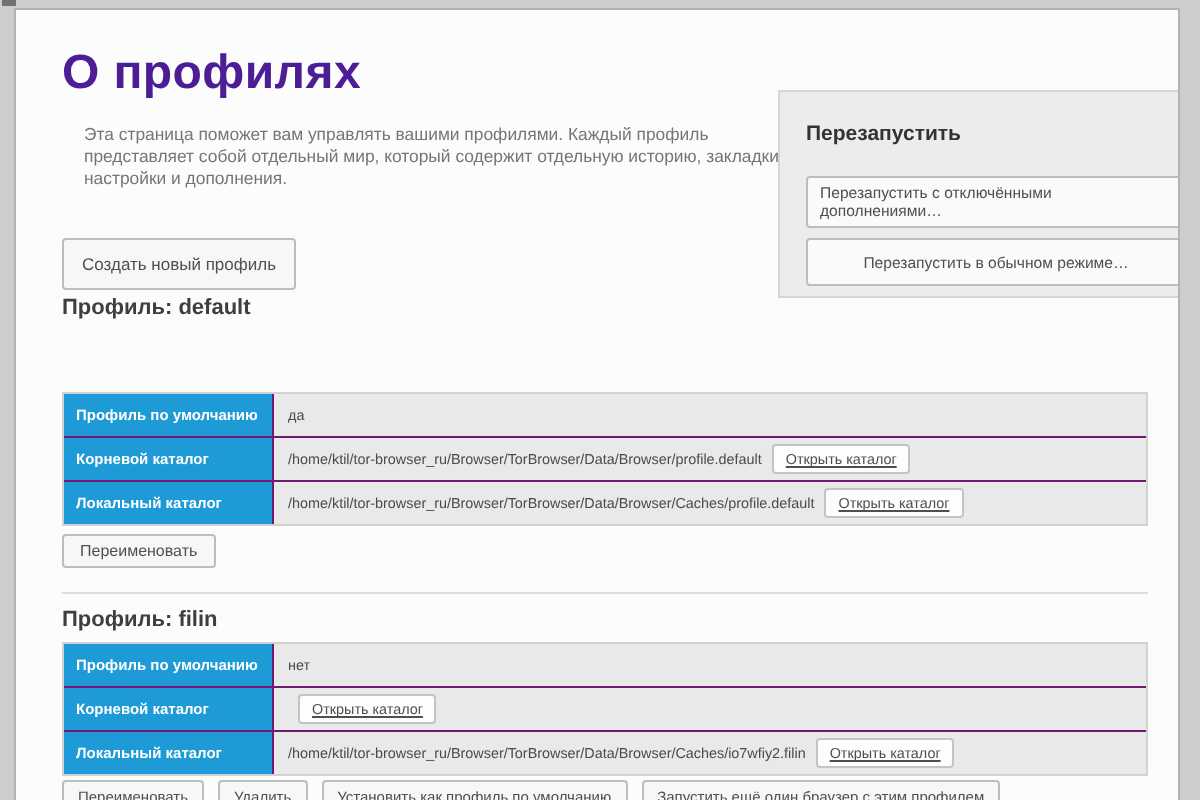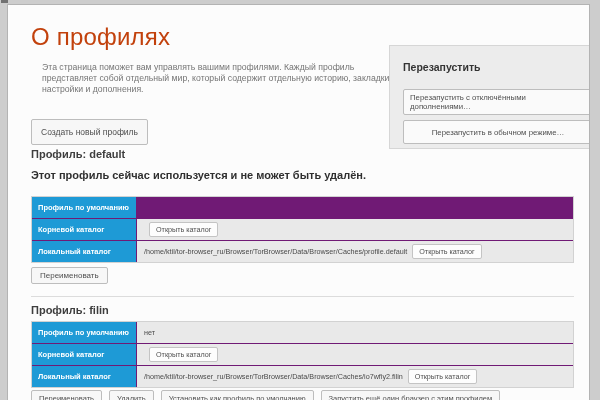--- a/index.html
+++ b/index.html
@@ -8,21 +8,21 @@
   body { background:#cdcdcd; position:relative; }
 
   .corner-mark { position:absolute; left:1px; top:0; width:7px; height:3px;
     background:#5a5a5a; opacity:.8; z-index:5; }
 
   .page { position:absolute; left:7px; top:4px; width:583px; height:396px;
     background:#fcfcfc; border:1px solid #b3b3b3; border-bottom:none;
     overflow:hidden; }
 
   .page-title { position:absolute; left:23px; top:18px; font-size:24px;
-    font-weight:400; color:#c2410c; letter-spacing:.2px;text-align:center; }
+    font-weight:700; color:#4c1d95; letter-spacing:.2px;text-align:center; }
 
   .page-desc { position:absolute; left:34px; top:57px; width:358px;
     font-size:8.7px; line-height:11px; color:#757575; }
 
   .btn { display:inline-flex; align-items:center; justify-content:center;
     background:#f7f7f7; border:1px solid #bdbdbd; border-radius:2px;
     color:#4f4f4f; font-family:"Liberation Sans", sans-serif; cursor:pointer; }
 
   .create-btn { position:absolute; left:23px; top:114px; height:18px;
     padding:12px 9px; font-size:8.5px; }
@@ -49,21 +49,21 @@
   .t2 { top:316px; }
   .prow { display:flex; height:21px; margin-bottom:1px; }
   .prow:last-child { margin-bottom:0;justify-content:center; }
   .plabel { width:104px; flex:0 0 104px; background:#1e9ad6; color:#fff;
     font-size:7.5px; font-weight:bold; display:flex; align-items:center;
     padding:0 6px; margin-right:1px; }
   .pvalue { flex:1; background:#e9e9e9; display:flex; align-items:center;
     padding:0 7px; font-size:7.2px; color:#4a4a4a; white-space:nowrap;
     overflow:hidden; }
   .open-btn { height:15px; padding:0 6px; font-size:7.2px; margin-left:5px;
-    background:#fdfdfd; border-color:#c4c4c4; flex:0 0 auto; }
+    background:#fdfdfd; border-color:#c4c4c4; flex:0 0 auto;text-decoration:underline; }
 
   .rename1-btn { position:absolute; left:23px; top:262px; height:17px;
     padding:0 8px; font-size:8px; }
 
   .divider { position:absolute; left:23px; top:291px; width:543px; height:0;
     border-top:1px solid #dcdcdc; }
 
   .actions2 { position:absolute; left:23px; top:385px; display:flex; gap:7px; }
   .actions2 .btn { height:17px; padding:0 7px; font-size:7.5px;
     white-space:nowrap; }
@@ -80,29 +80,32 @@
 
   <button class="btn create-btn">Создать новый профиль</button>
 
   <div class="restart-box">
     <div class="restart-title">Перезапустить</div>
     <button class="btn restart-btn">Перезапустить с отключёнными дополнениями…</button>
     <button class="btn restart-btn">Перезапустить в обычном режиме…</button>
   </div>
 
   <div class="profile-heading h-prof1">Профиль: default</div>
-  <div class="profile-note">Этот профиль сейчас используется и не может быть удалён.</div>
 
   <div class="ptable t1">
     <div class="prow">
       <div class="plabel">Профиль по умолчанию</div>
+      <div class="pvalue">
+        <span>да</span>
+      </div>
     </div>
     <div class="prow">
       <div class="plabel">Корневой каталог</div>
       <div class="pvalue">
+        <span>/home/ktil/tor-browser_ru/Browser/TorBrowser/Data/Browser/profile.default</span>
         <button class="btn open-btn">Открыть каталог</button>
       </div>
     </div>
     <div class="prow">
       <div class="plabel">Локальный каталог</div>
       <div class="pvalue">
         <span>/home/ktil/tor-browser_ru/Browser/TorBrowser/Data/Browser/Caches/profile.default</span>
         <button class="btn open-btn">Открыть каталог</button>
       </div>
     </div>

